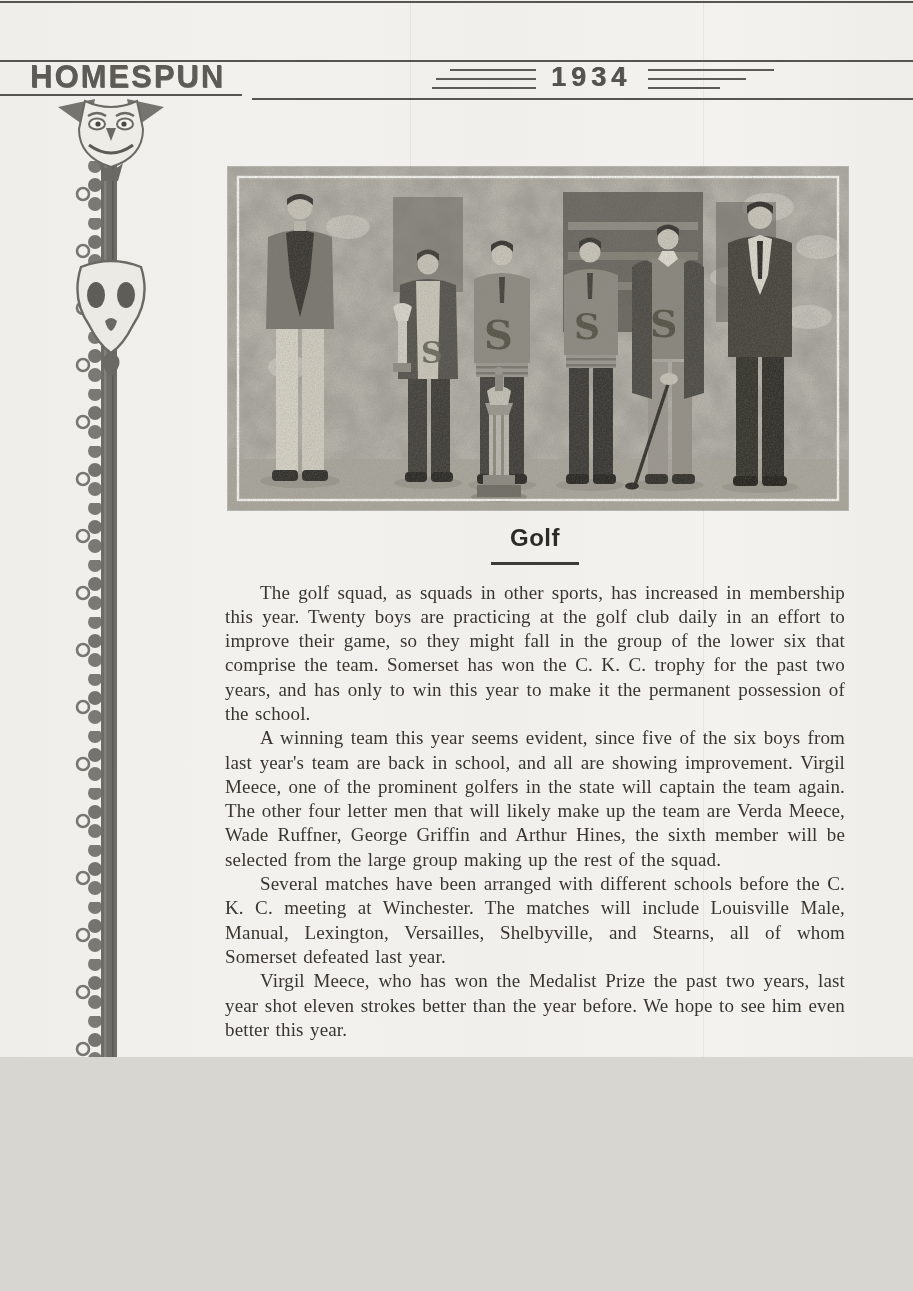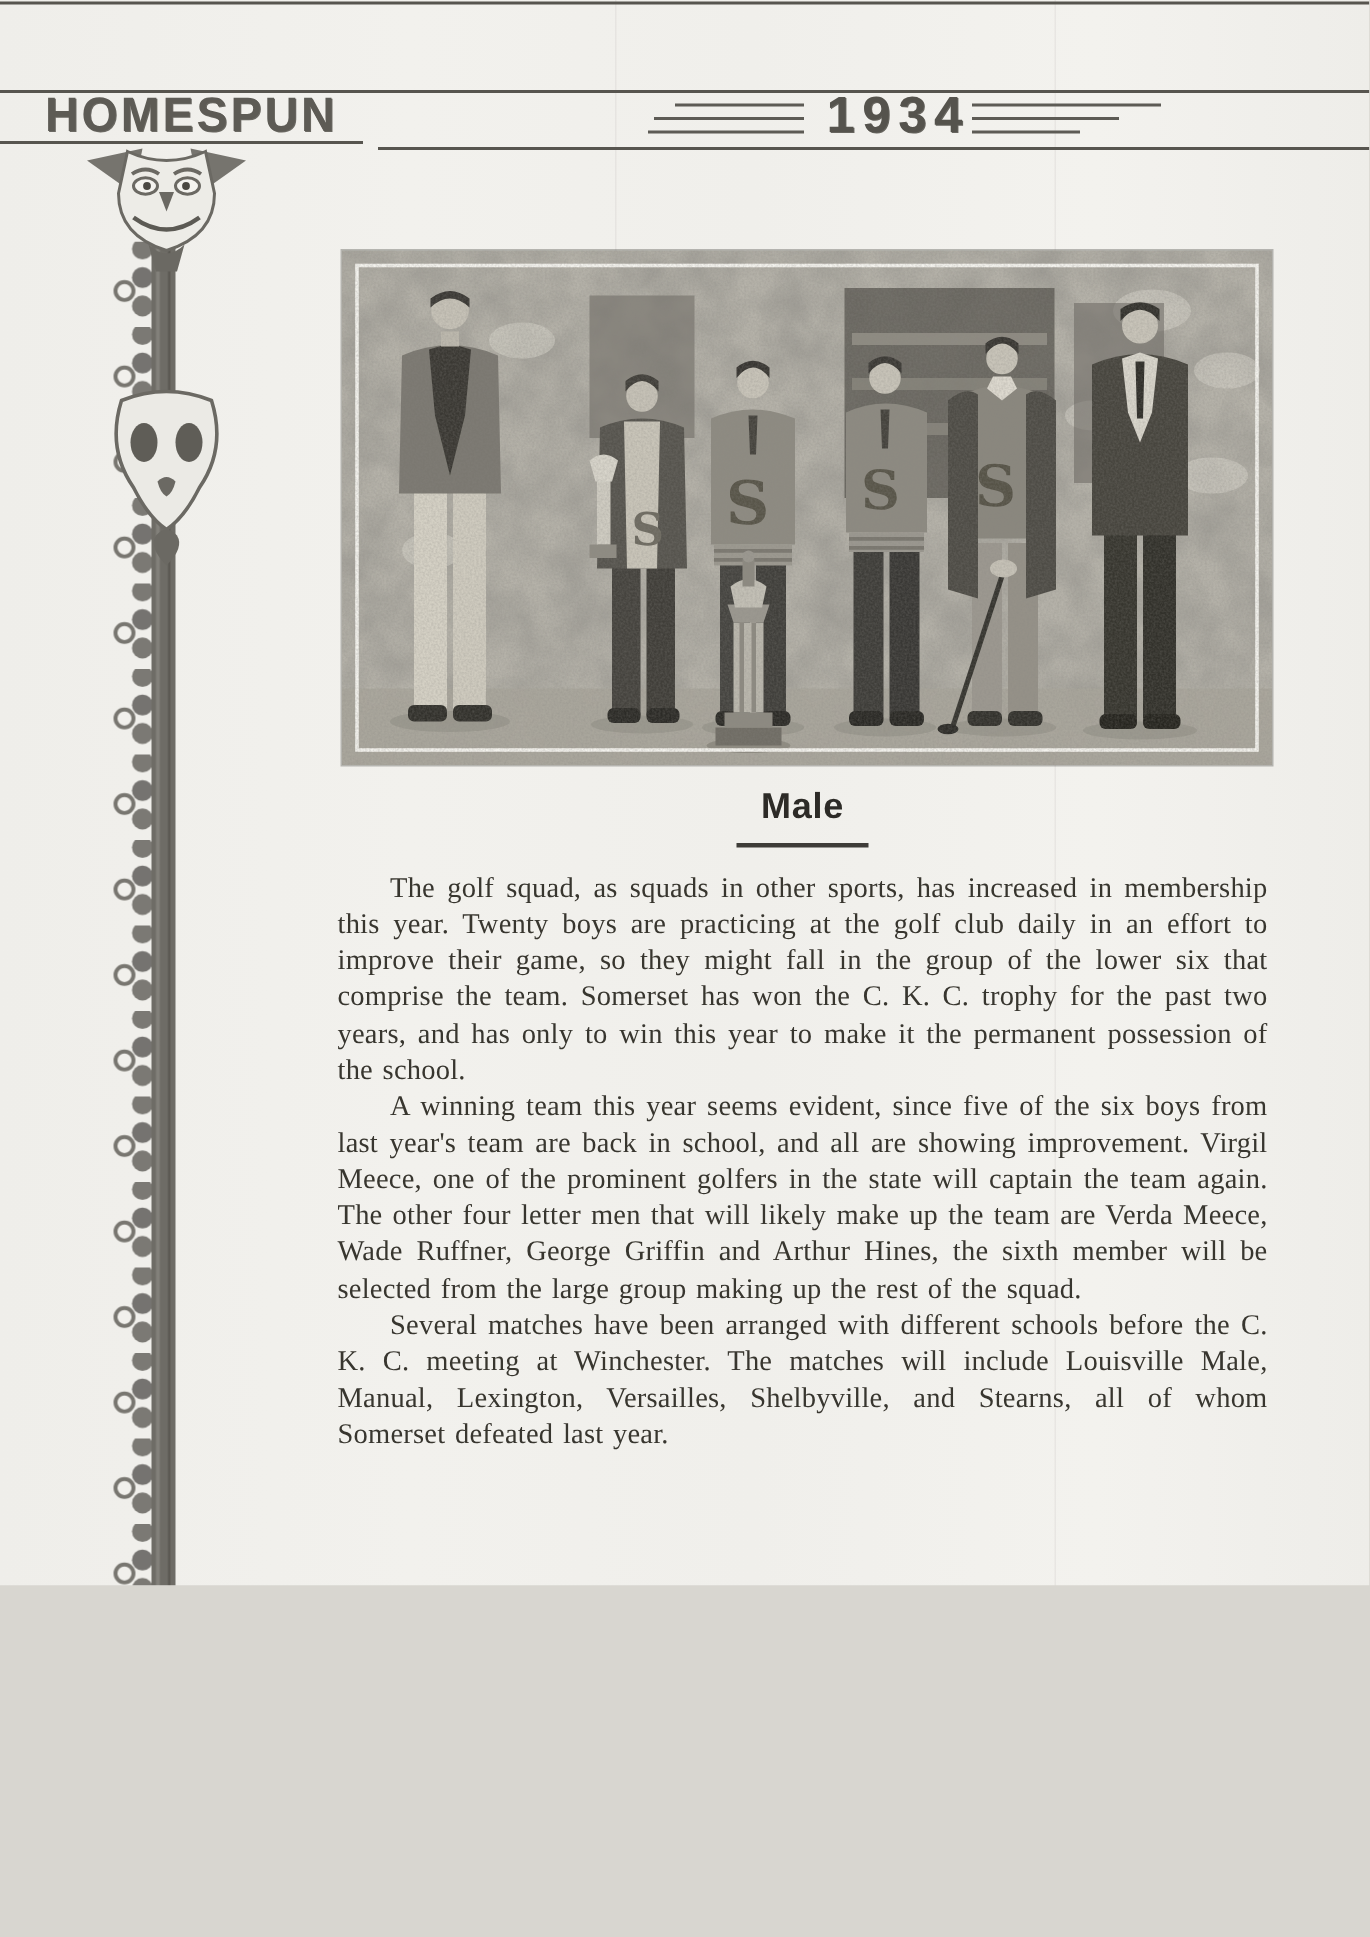--- a/index.html
+++ b/index.html
@@ -11,21 +11,21 @@
   .crease{position:absolute;width:1px;background:rgba(60,58,52,.06);}
   
   .rule{position:absolute;background:#57554f;}
   .masthead{
     position:absolute;left:30px;top:61px;margin:0;
     font-family:"Liberation Sans", sans-serif;font-weight:700;font-size:31px;line-height:31px;
     letter-spacing:2px;color:#5d5b55;text-shadow:0.6px 0.4px 0 #6b6963;transform:scaleY(1.04);
   }
   .year{
     position:absolute;left:551px;top:60px;margin:0;
-    font-family:"Liberation Sans", sans-serif;font-weight:700;font-size:34px;line-height:34px;
+    font-family:"Liberation Sans", sans-serif;font-weight:700;font-size:27px;line-height:34px;
     letter-spacing:5px;color:#55534d;text-shadow:0.6px 0.4px 0 #67655f;
   }
   .speedlines{position:absolute;display:flex;flex-direction:column;gap:7px;}
   .speedlines span{display:block;height:2px;background:#5d5b55;}
   .sl-left{left:432px;top:69px;width:104px;align-items:flex-end;}
   .sl-left span:nth-child(1){width:86px;}
   .sl-left span:nth-child(2){width:100px;}
   .sl-left span:nth-child(3){width:104px;}
   .sl-right{left:648px;top:69px;width:130px;align-items:flex-start;}
   .sl-right span:nth-child(1){width:126px;}
@@ -272,23 +272,24 @@
         <circle cx="271" cy="204" r="4" fill="#9b9890"></circle>
       </g>
 
       <rect x="10" y="10" width="600" height="323" fill="none" stroke="#f3f2ed" stroke-width="2.4"></rect>
 
       <rect width="620" height="343" filter="url(#grain)" opacity="0.5"></rect>
     </svg>
   </figure>
 
   <section class="article">
-    <h2>Male</h2>
+    <h2>Golf</h2>
     <div class="heading-rule"></div>
     <p class="first">The golf squad, as squads in other sports, has increased in membership this year.  Twenty boys are practicing at the golf club daily in an effort to improve their game, so they might fall in the group of the lower six that comprise the team.  Somerset has won the C. K. C. trophy for the past two years, and has only to win this year to make it the permanent possession of the school.</p>
     <p>A winning team this year seems evident, since five of the six boys from last year's team are back in school, and all are showing improvement. Virgil Meece, one of the prominent golfers in the state will captain the team again. The other four letter men that will likely make up the team are Verda Meece, Wade Ruffner, George Griffin and Arthur Hines, the sixth member will be selected from the large group making up the rest of the squad.</p>
     <p>Several matches have been arranged with different schools before the C. K. C. meeting at Winchester.  The matches will include Louisville Male, Manual, Lexington, Versailles, Shelbyville, and Stearns, all of whom Somerset defeated last year.</p>
+    <p>Virgil Meece, who has won the Medalist Prize the past two years, last year shot eleven strokes better than the year before.  We hope to see him even better this year.</p>
   </section>
 
   <div class="footer-rule"></div>
   <p class="page-number">Golf seventy-two</p>
 
 </div>
 
 </body></html>

